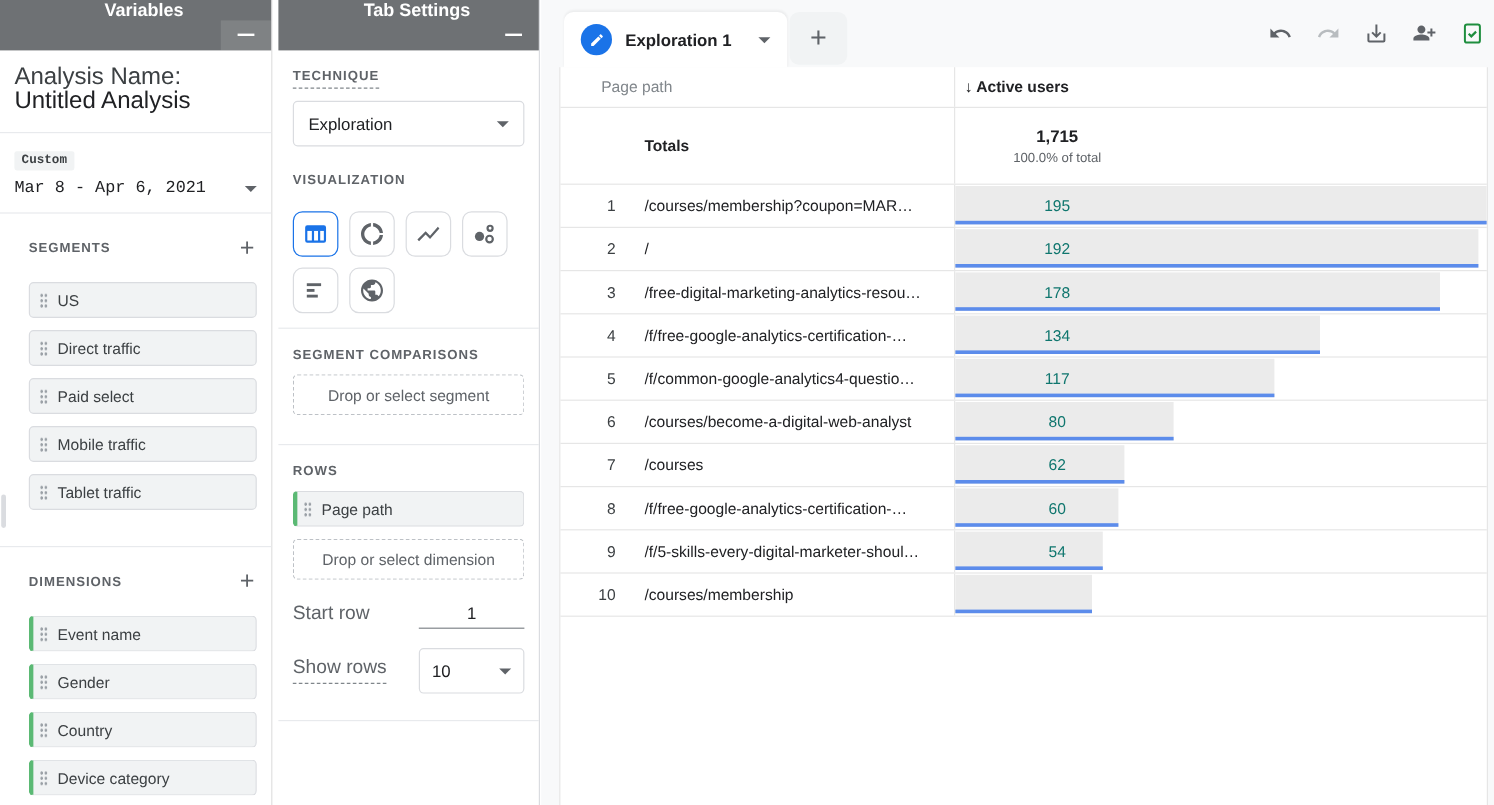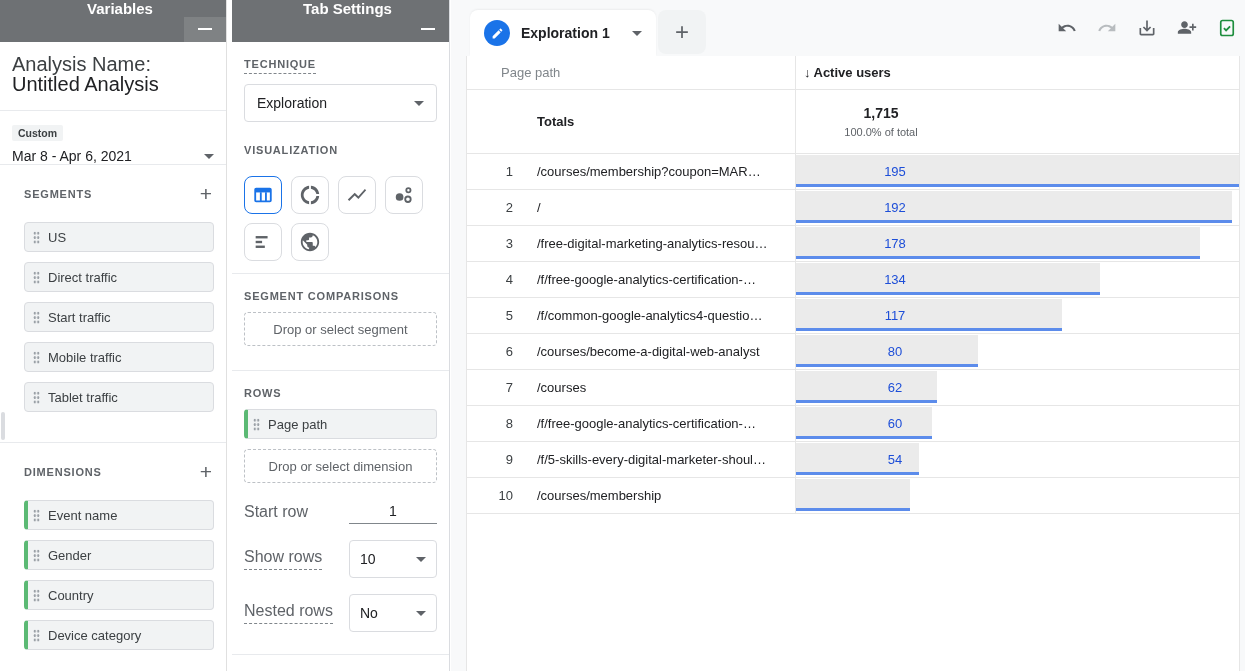--- a/index.html
+++ b/index.html
@@ -103,42 +103,42 @@
   .trow-totals{height:63px;}
   .trow-totals .c-dim{padding-left:70px;font-size:13px;font-weight:bold;}
   .trow-totals .c-val{display:flex;align-items:center;}
   .totals-box{width:170px;text-align:center;}
   .totals-value{font-size:14px;font-weight:bold;}
   .totals-share{font-size:11px;color:#5f6368;margin-top:5px;}
   .t-row.data{height:35px;}
   .row-rank{width:46px;flex:none;text-align:right;font-size:13px;color:#3c4043;}
   .row-path{margin-left:24px;font-size:13px;color:#202124;white-space:nowrap;overflow:hidden;}
   .bar{position:absolute;left:0;top:1px;height:29px;background:#ebebeb;border-bottom:3px solid #5c8ceb;}
-  .val-label{position:absolute;left:14px;top:0;width:170px;height:35px;display:flex;align-items:center;
-             justify-content:center;font-size:13px;color:#1d4ed8;}
+  .val-label{position:absolute;left:0;top:0;width:170px;height:35px;display:flex;align-items:center;
+             justify-content:center;font-size:13px;color:#0f766e;}
 </style>
 </head>
 <body>
 
 <div id="app">
 
   <aside id="variables-panel" class="side-panel">
     <div class="panel-header">
       <span>Variables</span>
       <button class="min-btn lit">
           <span class="min-bar"></span>
         </button>
     </div>
 
     <section class="vp-section">
       <div class="field-label">Analysis Name:</div>
       <div class="field-value">Untitled Analysis</div>
     </section>
 
-    <section class="vp-section" style="padding-bottom:0;">
+    <section class="vp-section" style="padding-bottom:12px;font-family:Liberation Mono, monospace;">
       <span class="badge">Custom</span>
       <div class="date-row">
         <span>Mar 8 - Apr 6, 2021</span>
         <span class="caret"></span>
       </div>
     </section>
 
     <section class="list-section">
       <div class="section-head">
         <span>SEGMENTS</span>
@@ -148,21 +148,21 @@
           <div class="chip">
             <span class="drag-dots"></span>
             <span>US</span>
           </div>
           <div class="chip">
             <span class="drag-dots"></span>
             <span>Direct traffic</span>
           </div>
           <div class="chip">
             <span class="drag-dots"></span>
-            <span>Start traffic</span>
+            <span>Paid select</span>
           </div>
           <div class="chip">
             <span class="drag-dots"></span>
             <span>Mobile traffic</span>
           </div>
           <div class="chip">
             <span class="drag-dots"></span>
             <span>Tablet traffic</span>
           </div>
         </div>
@@ -273,27 +273,20 @@
       </div>
 
       <div class="setting-row">
         <span class="setting-label dashed-u">Show rows</span>
         <div class="mini-select">
           <span>10</span>
           <span class="caret"></span>
         </div>
       </div>
 
-      <div class="setting-row">
-        <span class="setting-label dashed-u">Nested rows</span>
-        <div class="mini-select">
-          <span>No</span>
-          <span class="caret"></span>
-        </div>
-      </div>
     </section>
 
     <section class="ts-section" style="border-bottom:0;">
       
     </section>
   </aside>
 
   <main id="main-area">
     <div class="tabbar">
       <div class="exploration-tab">

